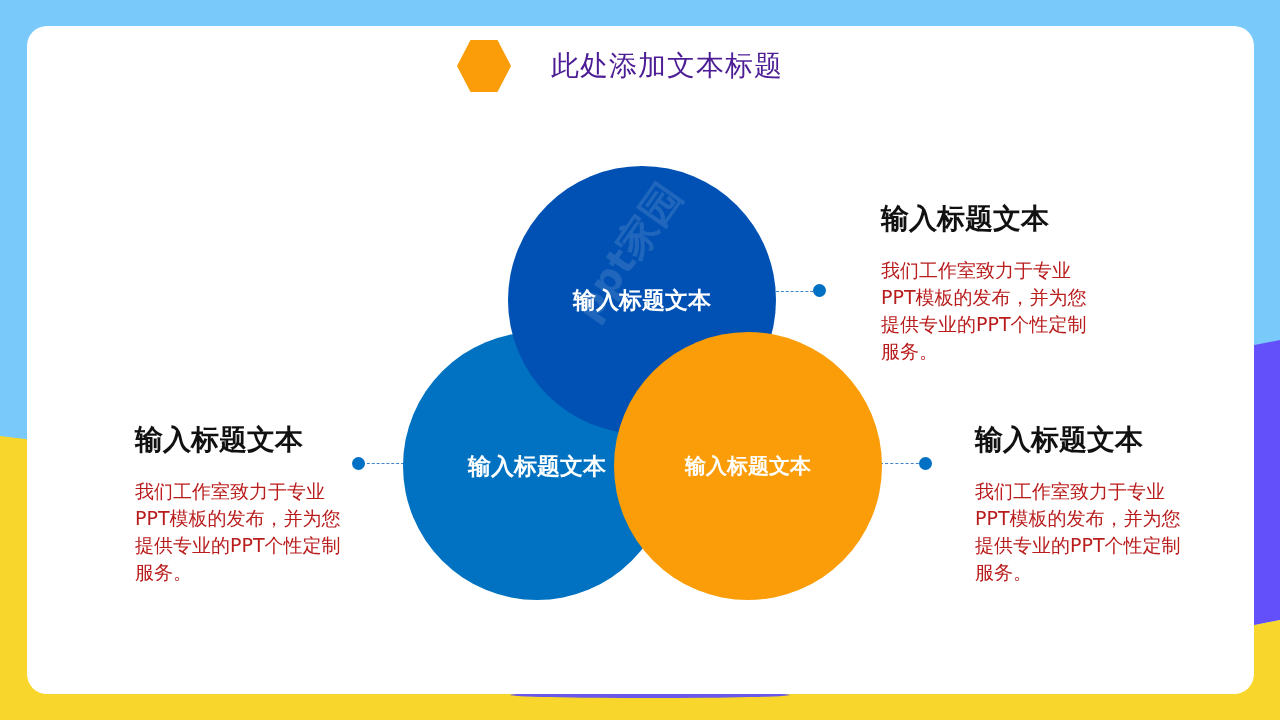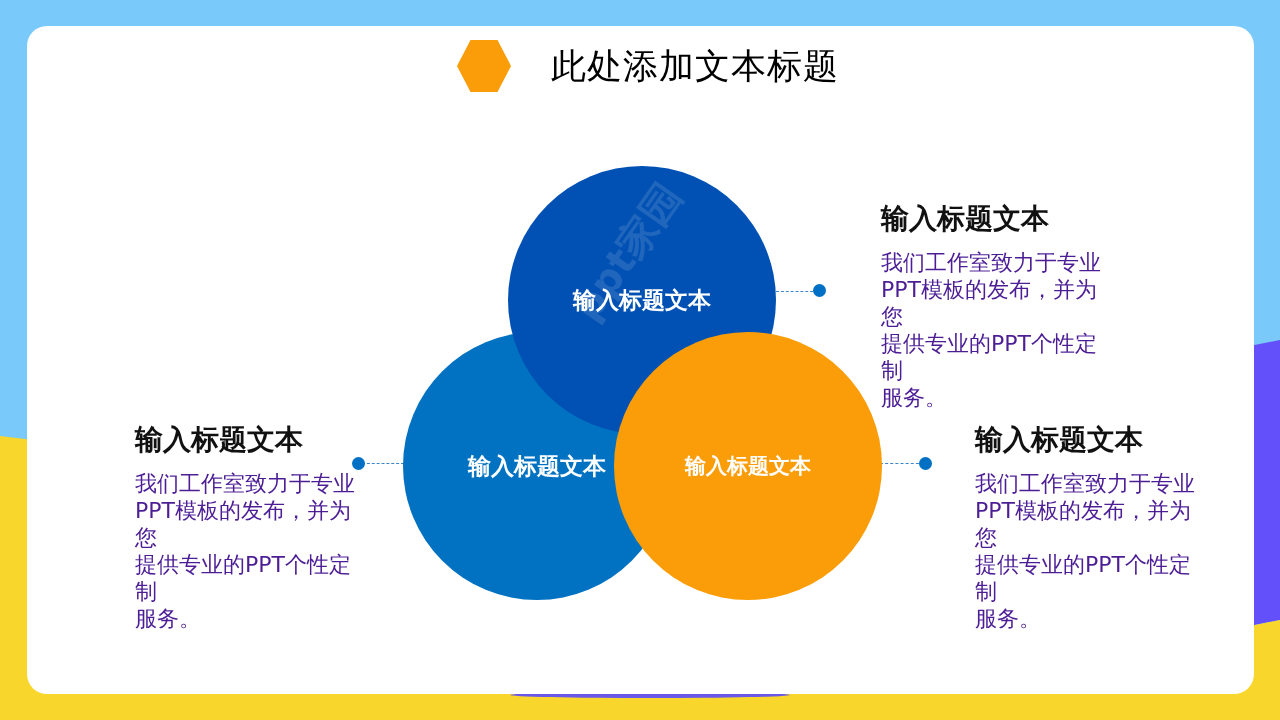--- a/index.html
+++ b/index.html
@@ -11,21 +11,21 @@
   .bg-shape { position: absolute; }
   .card {
     position: absolute; left: 27px; top: 26px; width: 1227px; height: 668px;
     background: #ffffff; border-radius: 20px; overflow: hidden;
   }
   .hexagon {
     position: absolute; left: 457px; top: 40px; width: 54px; height: 52px;
     clip-path: polygon(25% 0, 75% 0, 100% 50%, 75% 100%, 25% 100%, 0 50%);
   }
   .page-title {
-    position: absolute; left: 551px; top: 46px; font-size: 35px; color: #000000;
+    position: absolute; left: 551px; top: 46px; font-size: 28px; color: #4c1d95;
     letter-spacing: 1px; white-space: nowrap; line-height: 40px;
   }
   .circle {
     position: absolute; width: 268px; height: 268px; border-radius: 50%;
     display: flex; align-items: center; justify-content: center;
     color: #ffffff; font-weight: bold; white-space: nowrap;
   }
   .watermark {
     position: absolute; left: 560px; top: 300px; font-size: 40px; color: rgba(255,255,255,0.12);
     transform: rotate(-55deg); transform-origin: left top; font-weight: bold; pointer-events: none;
@@ -35,21 +35,21 @@
     position: absolute; height: 0; border-top: 1.5px dashed #3d86cc;
   }
   .dot {
     position: absolute; width: 13px; height: 13px; border-radius: 50%;
   }
   .info-block { position: absolute; width: 220px; }
   .info-title {
     font-size: 28px; font-weight: bold; color: #111111; line-height: 36px; white-space: nowrap;
   }
   .info-desc {
-    margin-top: 12px; font-size: 22px; color: #4c1d95; line-height: 27px;
+    margin-top: 20px; font-size: 19px; color: #b91c1c; line-height: 27px;
   }
 </style>
 </head>
 <body>
 
 <svg class="bg-shape" width="1280" height="720" style="left:0;top:0;">
   <polygon points="1180,360 1280,340 1280,620 1180,640" fill="#6450fa"></polygon>
   <polygon points="1180,640 1280,620 1280,720 1180,720" fill="#f8d62b"></polygon>
   <polygon points="0,436 100,448 100,720 0,720" fill="#f8d62b"></polygon>
   <rect x="0" y="690" width="1280" height="30" fill="#f8d62b"></rect>

